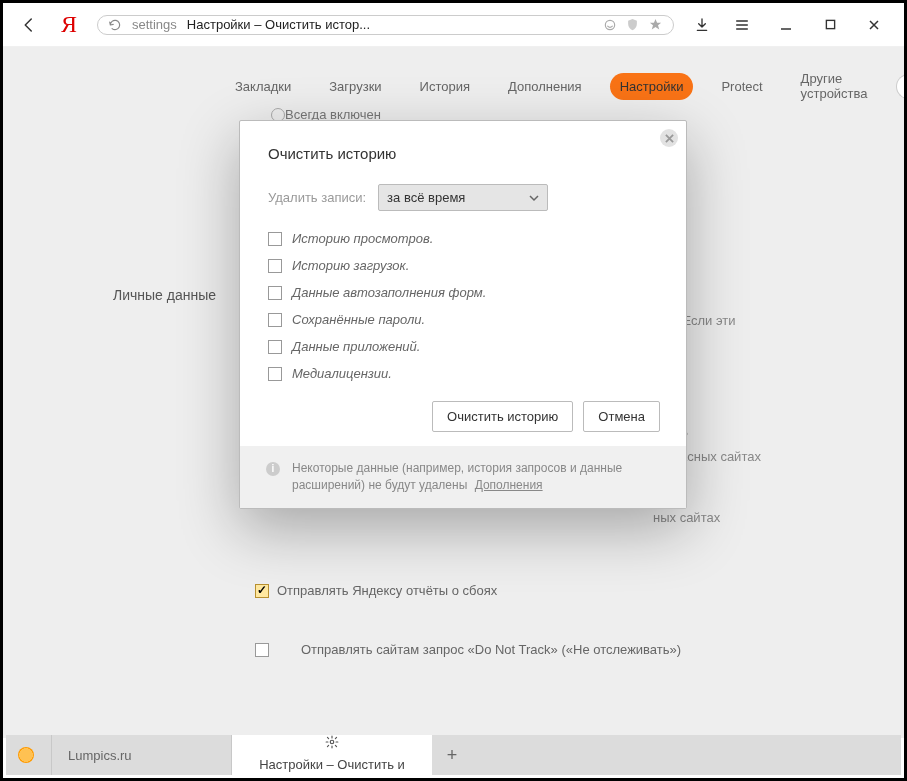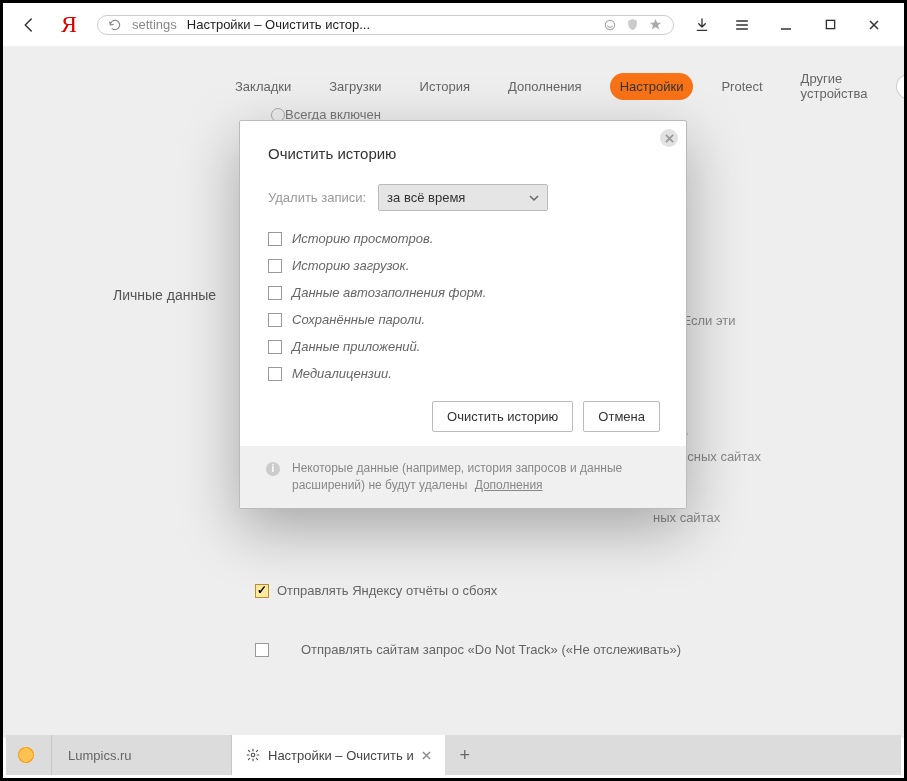--- a/index.html
+++ b/index.html
@@ -63,21 +63,21 @@
   .modal-footer { background:#f0f0f0; padding:14px 26px; display:flex; gap:12px; align-items:flex-start; color:#888; font-size:12px; line-height:1.4;}
   .modal-footer .info-i { width:14px;height:14px;border-radius:50%;background:#ccc;color:#fff;font-size:10px;display:flex;align-items:center;justify-content:center;font-weight:bold; flex-shrink:0; margin-top:2px;}
   .modal-footer a { color:#888; text-decoration:underline; margin-left:4px;}
   
   
   .tabstrip { position:absolute; bottom:3px; left:3px; right:3px; height:40px; background:#dcdcdc; display:flex; align-items:flex-end;}
   .favtab { height:40px; min-width:46px; display:flex; align-items:center; padding:0 12px;}
   .favtab.orange { border-right:1px solid #c8c8c8;}
   .favtab.orange .ico { width:16px;height:16px;border-radius:50%; background:radial-gradient(circle at 50% 50%, #ffc152 0 60%, #ff9a00 62% 100%);}
   .tab1 { height:40px; min-width:180px; display:flex; align-items:center; padding:0 16px; color:#666; font-size:13px; border-right:1px solid #c8c8c8;}
-  .tab2 { height:40px; background:#fff; min-width:200px; display:flex; align-items:center; padding:8px 14px; color:#444; font-size:13px; gap:8px; border-radius:0;}
+  .tab2 { height:40px; background:#fff; min-width:200px; display:flex; align-items:center; padding:0 14px; color:#444; font-size:13px; gap:8px; border-radius:0;flex-direction:column;}
   .tab2 .gear { font-size:14px; color:#555;}
   .tab2 .cx { margin-left:auto; color:#888;}
   .newtab { width:40px; height:40px; display:flex; align-items:center; justify-content:center; color:#666; font-size:18px;}
   
   svg { display:block; }
 </style>
 </head>
 <body>
 
 <div class="frame">

